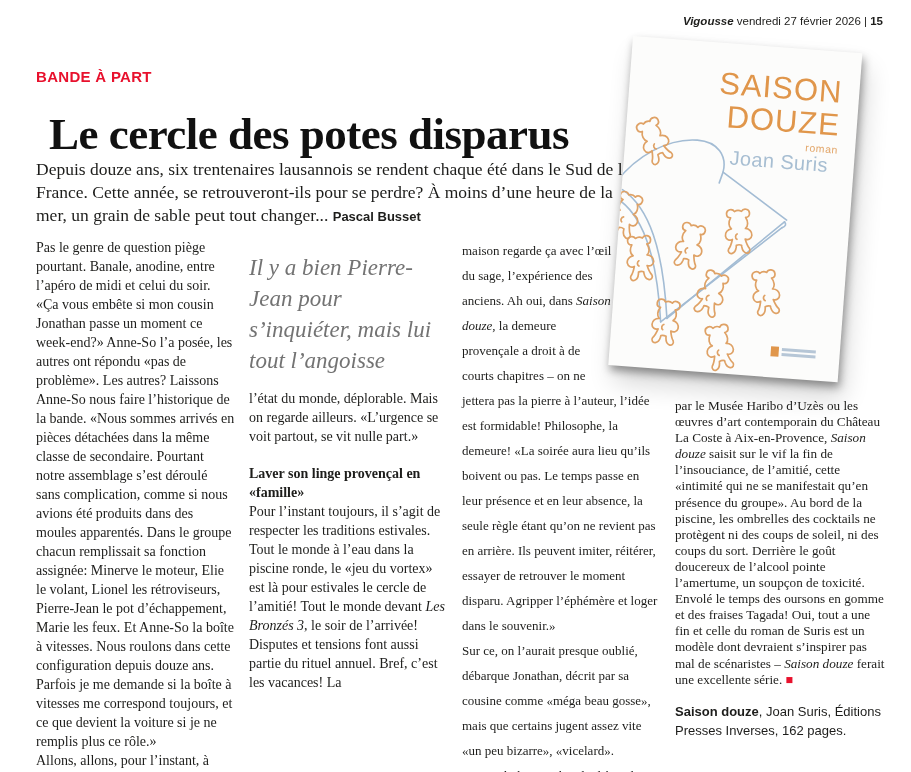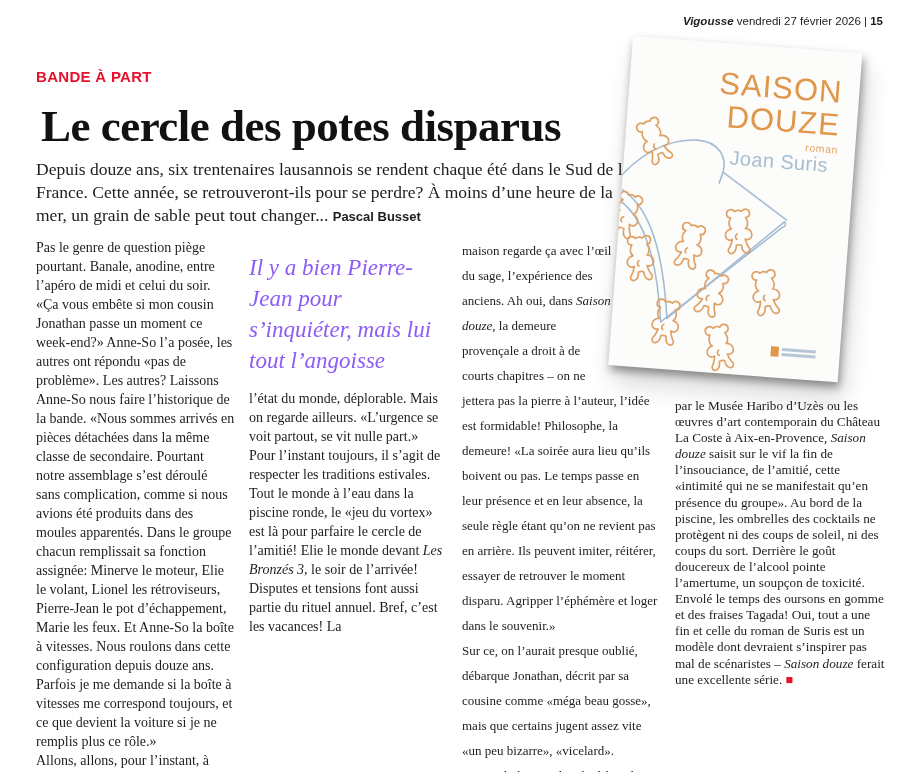--- a/index.html
+++ b/index.html
@@ -6,34 +6,34 @@
   .page{position:relative;width:911px;height:772px;background:#ffffff;overflow:hidden;
         font-family:"Liberation Serif",serif;color:#1d1d1b;}
 
   
   .masthead{position:absolute;top:15px;right:28px;font-family:"Liberation Sans",sans-serif;
             font-size:11.5px;color:#1d1d1b;white-space:nowrap;}
 
   
   .kicker{position:absolute;left:36px;top:68px;font-family:"Liberation Sans",sans-serif;
           font-weight:700;font-size:15px;letter-spacing:.3px;color:#e8112d;}
-  .headline{position:absolute;left:33px;top:94px;margin:8px;font-size:45px;font-weight:700;
+  .headline{position:absolute;left:33px;top:94px;margin:16px;font-size:45px;font-weight:700;
             letter-spacing:-.5px;line-height:1.08;color:#111;}
   .lede{position:absolute;left:36px;top:158px;width:596px;font-size:17.5px;line-height:23px;}
 
   
   .col{position:absolute;font-size:14px;line-height:19px;text-align:left;}
   .col p{margin:0;}
   .col-1{left:36px;top:238px;width:199px;}
   .col-2{left:249px;top:238px;width:201px;}
   .col-3{left:462px;top:238px;width:198px;font-size:13px;line-height:25px;}
   .col-4{left:675px;top:398px;width:210px;font-size:13.2px;line-height:16.1px;}
   .wrap-spacer{float:right;width:48px;height:146px;}
 
-  .pull-quote{font-size:23px;line-height:31px;font-style:italic;margin:14px 0 13px 0;color:#8b5cf6;}
+  .pull-quote{font-size:23px;line-height:31px;font-style:italic;margin:14px 0 13px 0;color:#737373;}
   .subhead{font-weight:700;margin-top:18px !important;}
   .citation{margin-top:14px;font-family:"Liberation Sans",sans-serif;font-size:13px;line-height:19px;}
 
   
   .seg-italic{font-style:italic;}
   .seg-bold{font-weight:700;}
   .seg-bolditalic{font-weight:700;font-style:italic;}
   .seg-byline{font-family:"Liberation Sans",sans-serif;font-weight:700;font-size:13px;text-align:center;}
   .seg-endmark{color:#e8112d;font-size:12.5px;}
 
@@ -66,31 +66,33 @@
   <div class="lede"><span>Depuis douze ans, six trentenaires lausannois se rendent chaque été dans le Sud de la France. Cette année, se retrouveront-ils pour se perdre? À moins d’une heure de la mer, un grain de sable peut tout changer... </span><span class="seg-byline">Pascal Busset</span></div>
 
   <div class="col col-1">
     <p><span>Pas le genre de question piège pourtant. Banale, anodine, entre l’apéro de midi et celui du soir. «Ça vous embête si mon cousin Jonathan passe un moment ce week-end?» Anne-So l’a posée, les autres ont répondu «pas de problème». Les autres? Laissons Anne-So nous faire l’historique de la bande. «Nous sommes arrivés en pièces détachées dans la même classe de secondaire. Pourtant notre assemblage s’est déroulé sans complication, comme si nous avions été produits dans des moules apparentés. Dans le groupe chacun remplissait sa fonction assignée: Minerve le moteur, Elie le volant, Lionel les rétroviseurs, Pierre-Jean le pot d’échappement, Marie les feux. Et Anne-So la boîte à vitesses. Nous roulons dans cette configuration depuis douze ans. Parfois je me demande si la boîte à vitesses me correspond toujours, et ce que devient la voiture si je ne remplis plus ce rôle.»</span></p>
     <p><span>Allons, allons, pour l’instant, à l’heure d’emménager comme chaque été dans la même maison de Saint-Rémy-de-Provence, le groupe vit bien. Comme on dit dans le foot, tout roule. Et il faudrait avoir</span></p>
   </div>
 
   <div class="col col-2">
     <div class="pull-quote">Il y a bien Pierre-Jean pour s’inquiéter, mais lui tout l’angoisse</div>
     <p><span>l’état du monde, déplorable. Mais on regarde ailleurs. «L’urgence se voit partout, se vit nulle part.»</span></p>
-    <p><span>Pour l’instant toujours, il s’agit de respecter les traditions estivales. Tout le monde à l’eau dans la piscine ronde, le «jeu du vortex» est là pour parfaire le cercle de l’amitié! Elie le monde devant </span><span class="seg-italic">Les Bronzés 3</span><span>, le soir de l’arrivée! Disputes et tensions font aussi partie du rituel annuel. Bref, c’est les vacances! La</span></p>
+    <p class="subhead">Laver son linge provençal en «famille»</p>
+    <p><span>Pour l’instant toujours, il s’agit de respecter les traditions estivales. Tout le monde à l’eau dans la piscine ronde, le «jeu du vortex» est là pour estivales le cercle de l’amitié! Tout le monde devant </span><span class="seg-italic">Les Bronzés 3</span><span>, le soir de l’arrivée! Disputes et tensions font aussi partie du rituel annuel. Bref, c’est les vacances! La</span></p>
   </div>
 
   <div class="col col-3">
     <div class="wrap-spacer"></div>
     <p><span>maison regarde ça avec l’œil du sage, l’expérience des anciens. Ah oui, dans </span><span class="seg-italic">Saison douze</span><span>, la demeure provençale a droit à de courts chapitres – on ne jettera pas la pierre à l’auteur, l’idée est formidable! Philosophe, la demeure! «La soirée aura lieu qu’ils boivent ou pas. Le temps passe en leur présence et en leur absence, la seule règle étant qu’on ne revient pas en arrière. Ils peuvent imiter, réitérer, essayer de retrouver le moment disparu. Agripper l’éphémère et loger dans le souvenir.»</span></p>
     <p><span>Sur ce, on l’aurait presque oublié, débarque Jonathan, décrit par sa cousine comme «méga beau gosse», mais que certains jugent assez vite «un peu bizarre», «vicelard». Appareil photo en bandoulière, il déambule, trois prénoms féminins tatoués sur son mollet, ceux de sa mère, de sa sœur et de sa première petite amie. Toutes trois décédées. Lui aussi trentenaire, Joan Suris, né à Barcelone, arrivé en Suisse à 13 ans, signe ici son deuxième roman. De Lausanne au parc naturel des Alpilles, en passant</span></p>
   </div>
 
   <div class="col col-4">
     <p><span>par le Musée Haribo d’Uzès ou les œuvres d’art contemporain du Château La Coste à Aix-en-Provence, </span><span class="seg-italic">Saison douze</span><span> saisit sur le vif la fin de l’insouciance, de l’amitié, cette «intimité qui ne se manifestait qu’en présence du groupe». Au bord de la piscine, les ombrelles des cocktails ne protègent ni des coups de soleil, ni des coups du sort. Derrière le goût doucereux de l’alcool pointe l’amertume, un soupçon de toxicité. Envolé le temps des oursons en gomme et des fraises Tagada! Oui, tout a une fin et celle du roman de Suris est un modèle dont devraient s’inspirer pas mal de scénaristes – </span><span class="seg-italic">Saison douze</span><span> ferait une excellente série. </span><span class="seg-endmark">■</span></p>
+    <div class="citation"><span class="seg-bold">Saison douze</span><span>, Joan Suris, Éditions Presses Inverses, 162 pages.</span></div>
   </div>
 
   <div class="book-cover">
     <svg class="cover-art" width="230" height="330" viewBox="0 0 230 330">
       <defs>
         <path id="bear" d="M -3.5 -21 C -5.5 -24.5 -11.5 -23.5 -11.5 -19 C -11.5 -16.5 -9.8 -14.8 -7.5 -14.8 C -10 -11 -10 -6 -7 -3.8 C -10.8 -3.4 -13.6 -0.4 -13.2 3.2 C -12.8 6.8 -9.2 8.2 -6.4 6.8 C -7.2 10 -8.2 13.6 -10.4 16.2 C -11.8 18.9 -9.6 21.6 -6.9 20.7 C -4.6 20 -3.2 17.4 -2.8 14.6 L -2.6 12.8 C -1 12.2 1 12.2 2.6 12.8 L 2.8 14.6 C 3.2 17.4 4.6 20 6.9 20.7 C 9.6 21.6 11.8 18.9 10.4 16.2 C 8.2 13.6 7.2 10 6.4 6.8 C 9.2 8.2 12.8 6.8 13.2 3.2 C 13.6 -0.4 10.8 -3.4 7 -3.8 C 10 -6 10 -11 7.5 -14.8 C 9.8 -14.8 11.5 -16.5 11.5 -19 C 11.5 -23.5 5.5 -24.5 3.5 -21 C 1.5 -22.3 -1.5 -22.3 -3.5 -21 Z M -1.5 1.5 C -3.5 2.5 -3.8 5.5 -1.8 6.8"></path>
       </defs>
       <g stroke="#a3bcd4" stroke-width="1.6" fill="none" stroke-linecap="round" stroke-linejoin="round">
         <path d="M -8 150 C 12 118 44 99 72 99 C 93 99 103 113 100 129 L 97 140"></path>
         <path d="M -6 162 C 22 176 40 214 49 283"></path>

